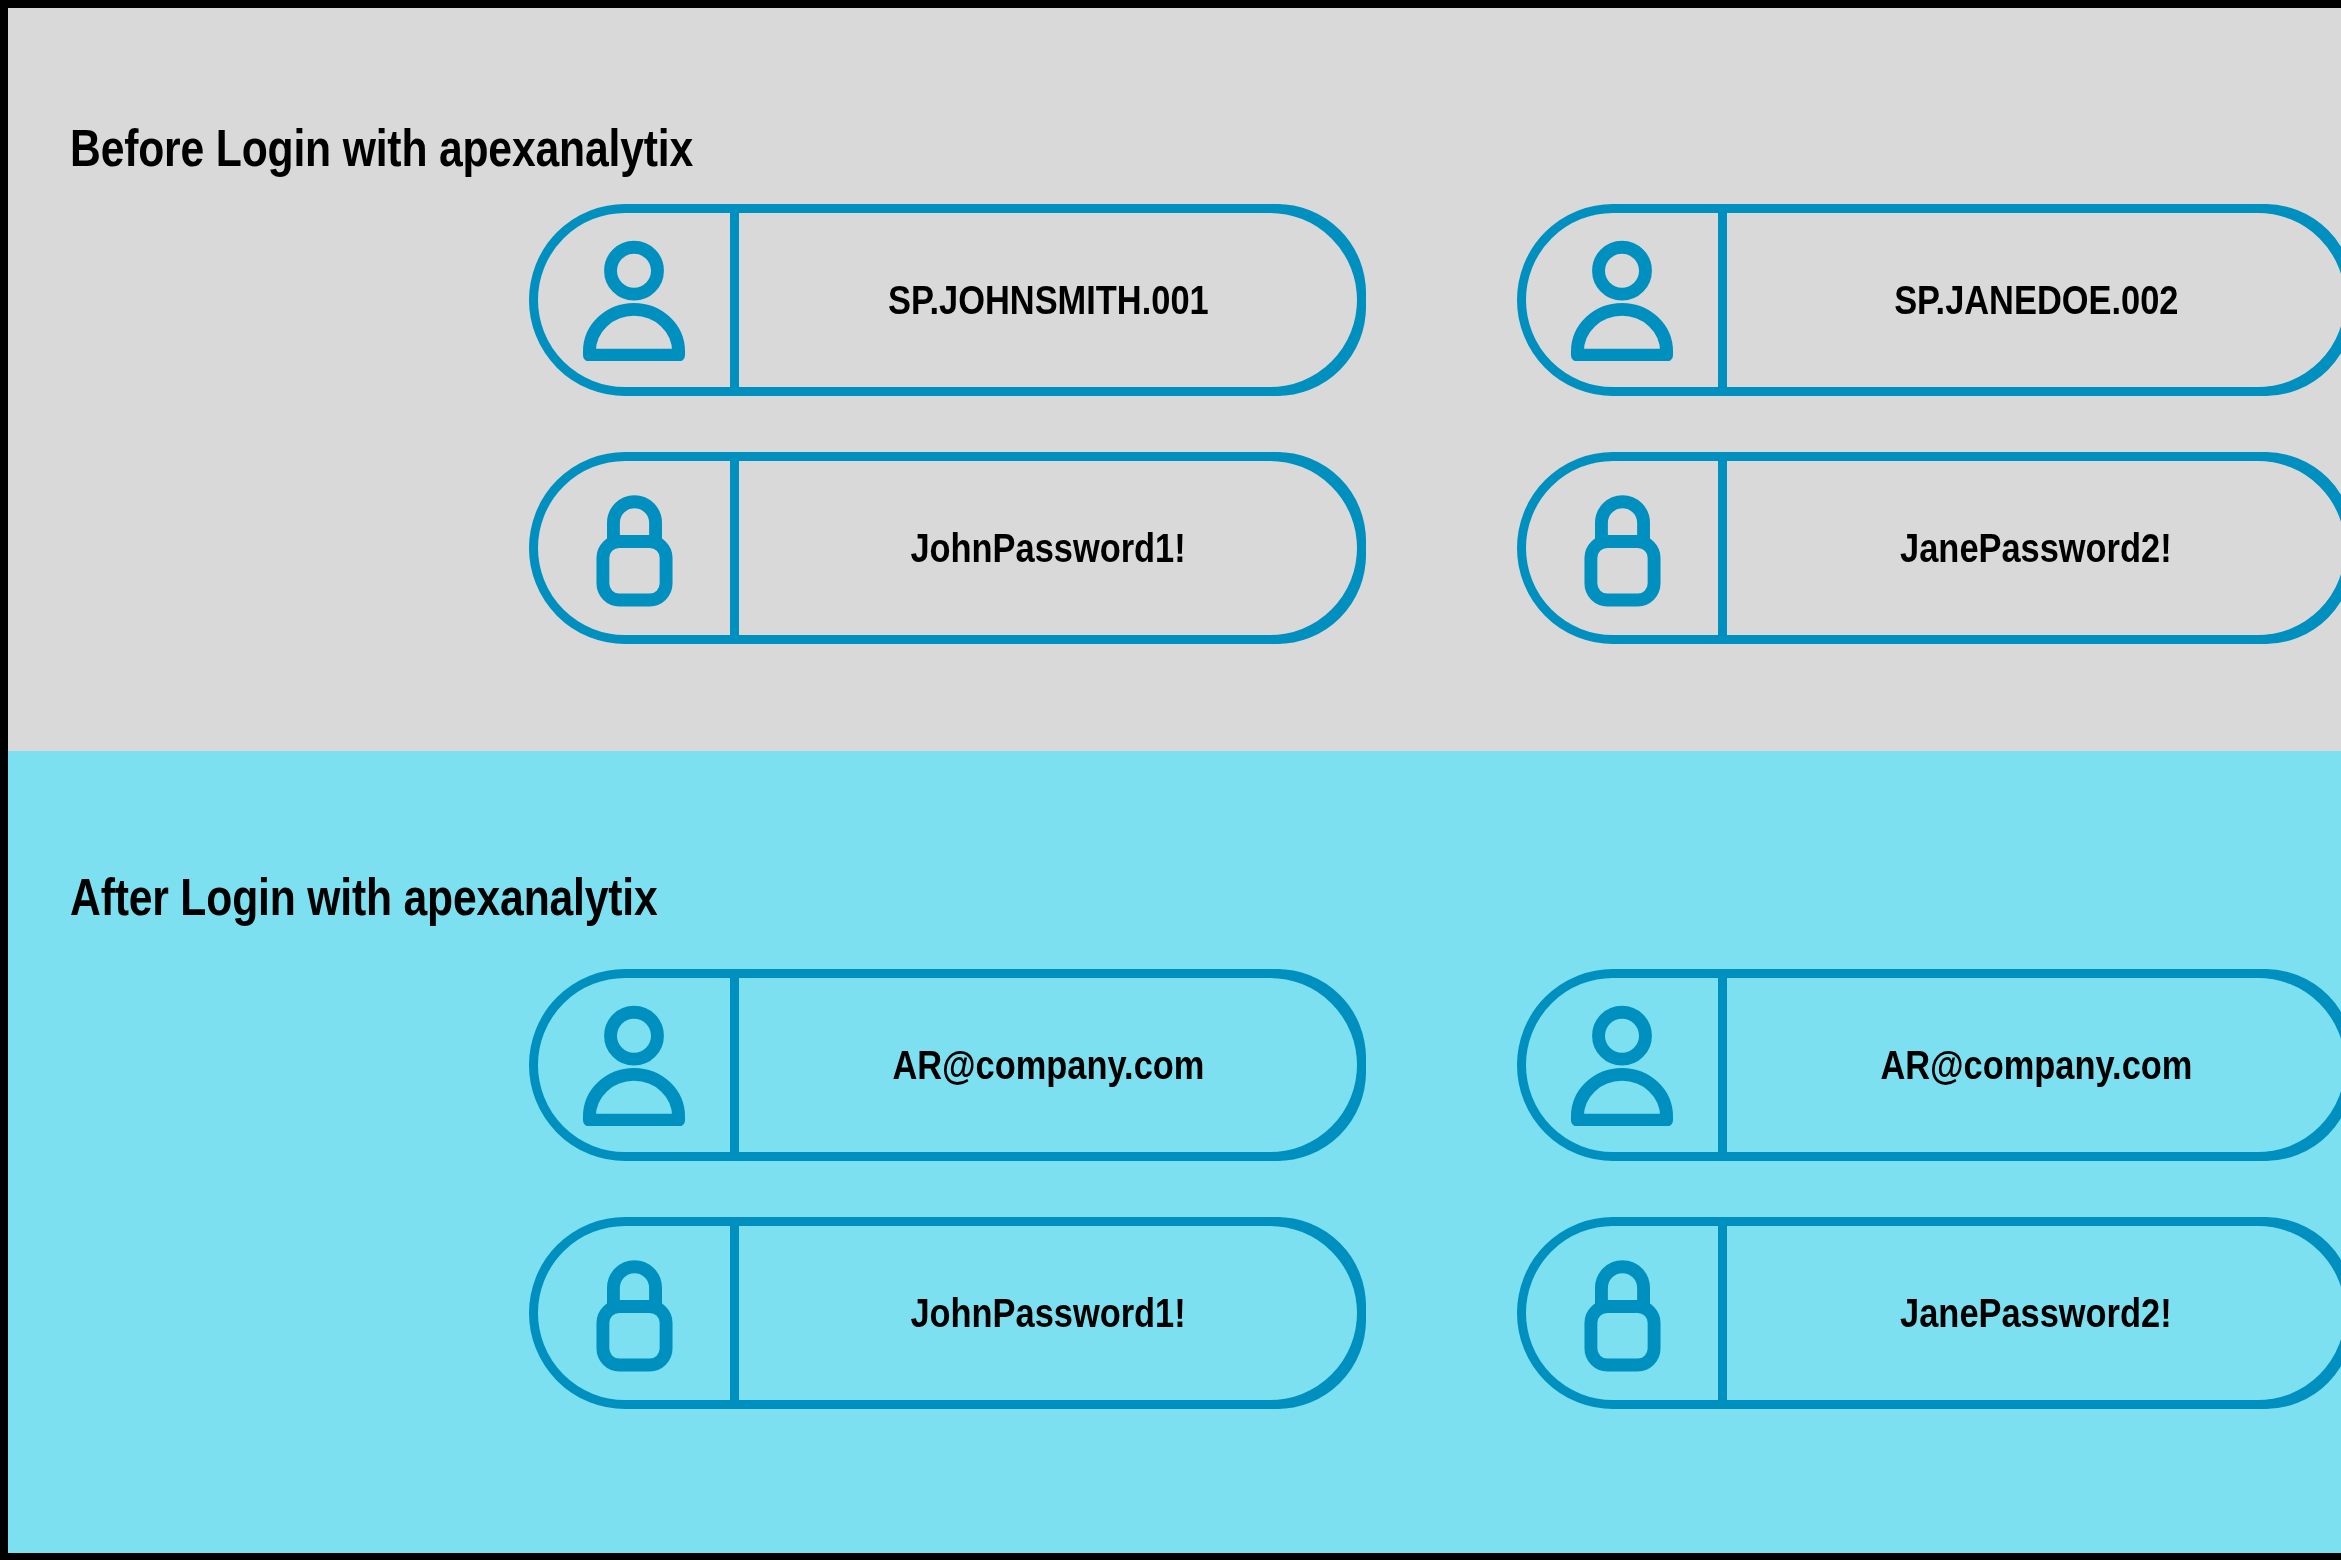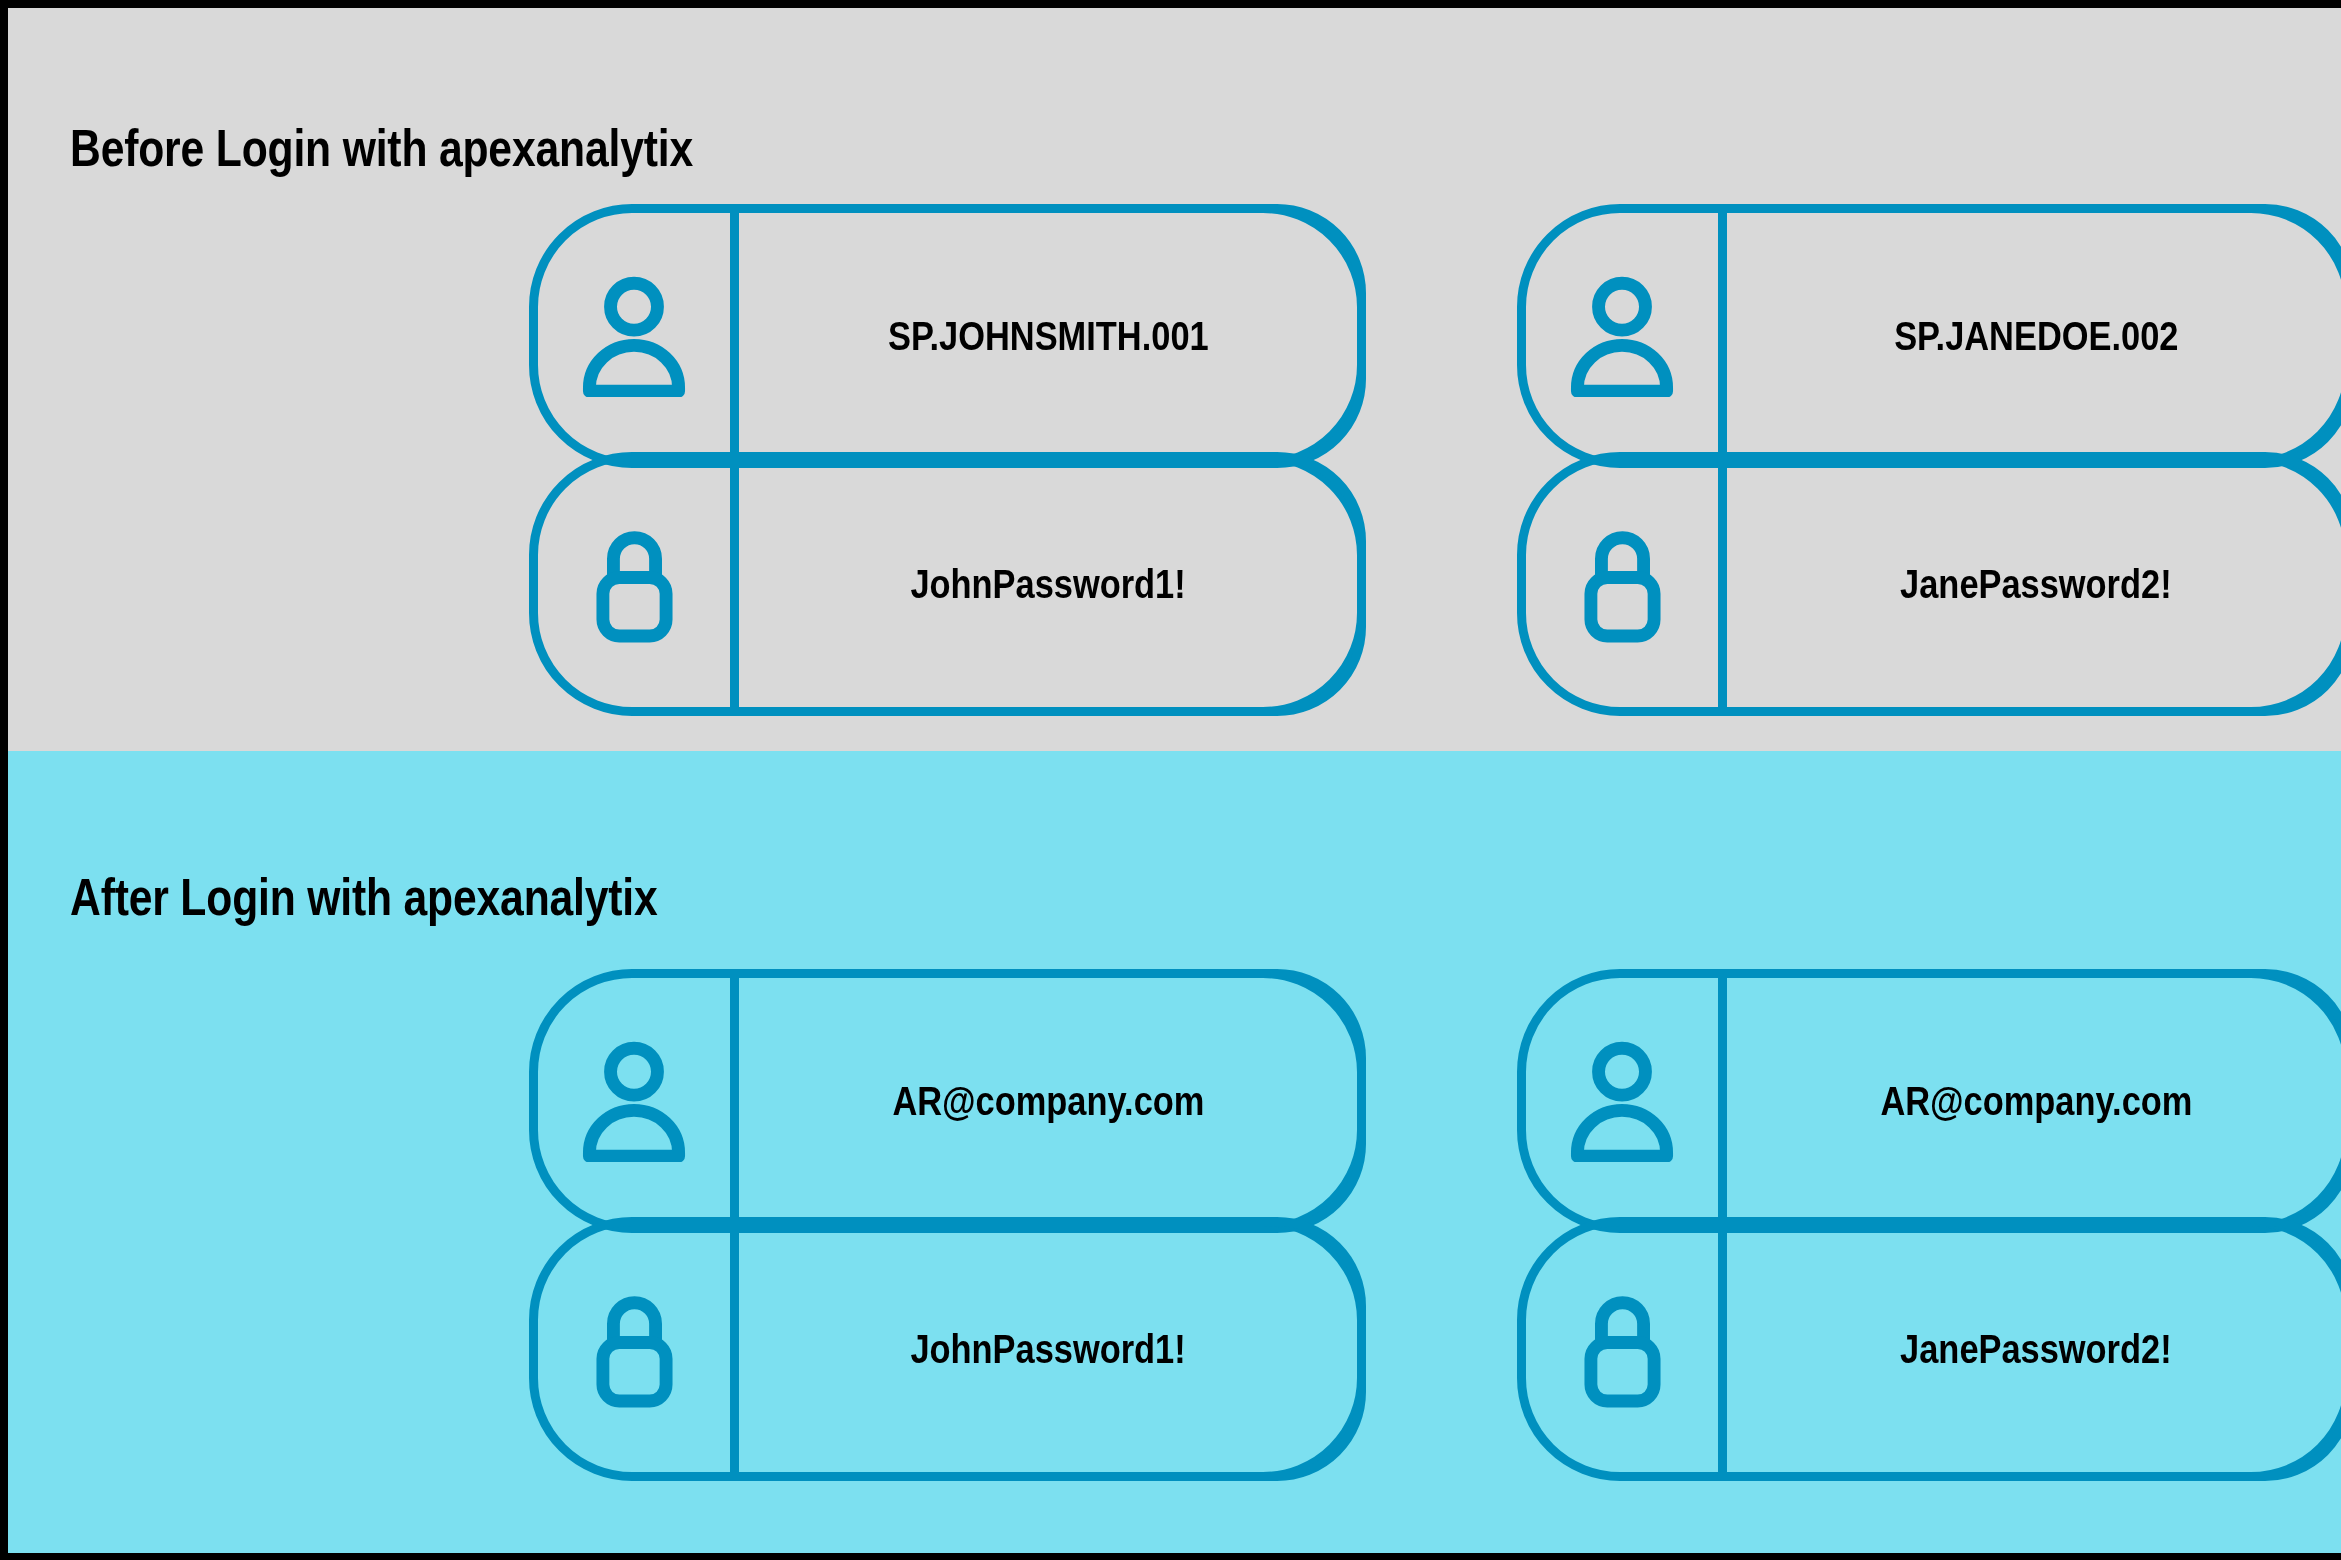--- a/index.html
+++ b/index.html
@@ -81,21 +81,21 @@
 
   
   .pill-wrap { position: absolute; top: 0; }
   .col-left  { left: 521px; }
   .col-right { left: 1509px; }
 
   
   .pill {
     position: relative;
     width: 837px;
-    height: 264px;
+    height: 192px;
     box-sizing: border-box;
     border: 9px solid #0090bf;
     border-radius: 103px;
     background: transparent;
     display: flex;
     flex-direction: row;
     align-items: stretch;
     justify-content: center;
   }
 

